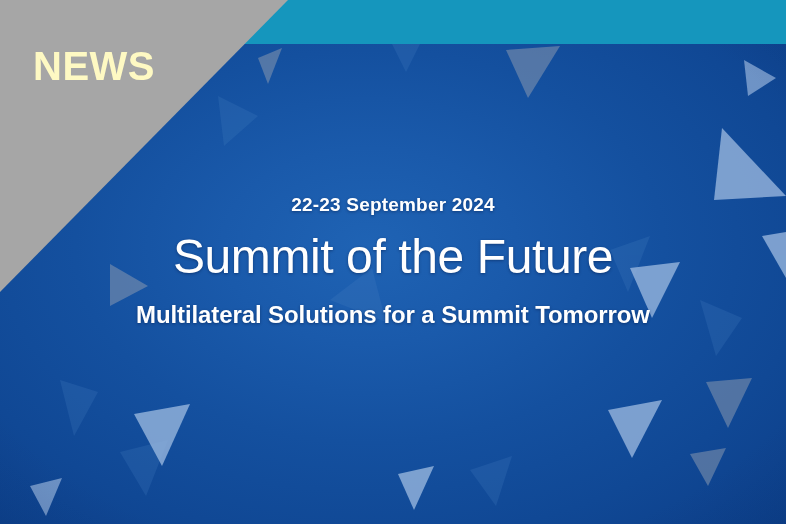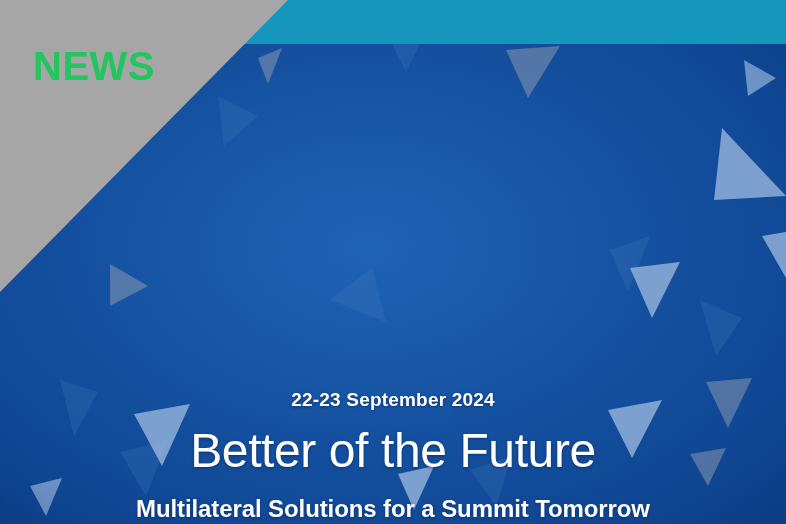--- a/index.html
+++ b/index.html
@@ -72,36 +72,36 @@
     clip-path: polygon(0 0, 288px 0, 0 292px);
   }
 
   .news-label {
     position: absolute;
     top: 46px;
     left: 33px;
     font-size: 40px;
     font-weight: bold;
     line-height: 1;
-    color: #22c55e;
+    color: #fef9c3;
     letter-spacing: 0.5px;
     white-space: nowrap;
   }
 
   
   .center-text {
     position: absolute;
     top: 0;
     left: 0;
     width: 786px;
     height: 524px;
     display: flex;
     flex-direction: column;
     align-items: center;
-    justify-content: flex-end;
+    justify-content: center;
     text-align: center;
     color: #ffffff;
     text-shadow: 0 1px 3px rgba(0,20,60,0.45);
     pointer-events: none;
   }
 
   .event-date {
     font-size: 19px;
     font-weight: bold;
     letter-spacing: 0.2px;
@@ -174,17 +174,17 @@
 
   <div class="bg-vignette"></div>
 
   <div class="teal-banner"></div>
 
   <div class="gray-wedge"></div>
   <div class="news-label">NEWS</div>
 
   <div class="center-text">
     <div class="event-date">22-23 September 2024</div>
-    <div class="event-title">Better of the Future</div>
+    <div class="event-title">Summit of the Future</div>
     <div class="event-tagline">Multilateral Solutions for a Summit Tomorrow</div>
   </div>
 
 </div>
 
 </body></html>

